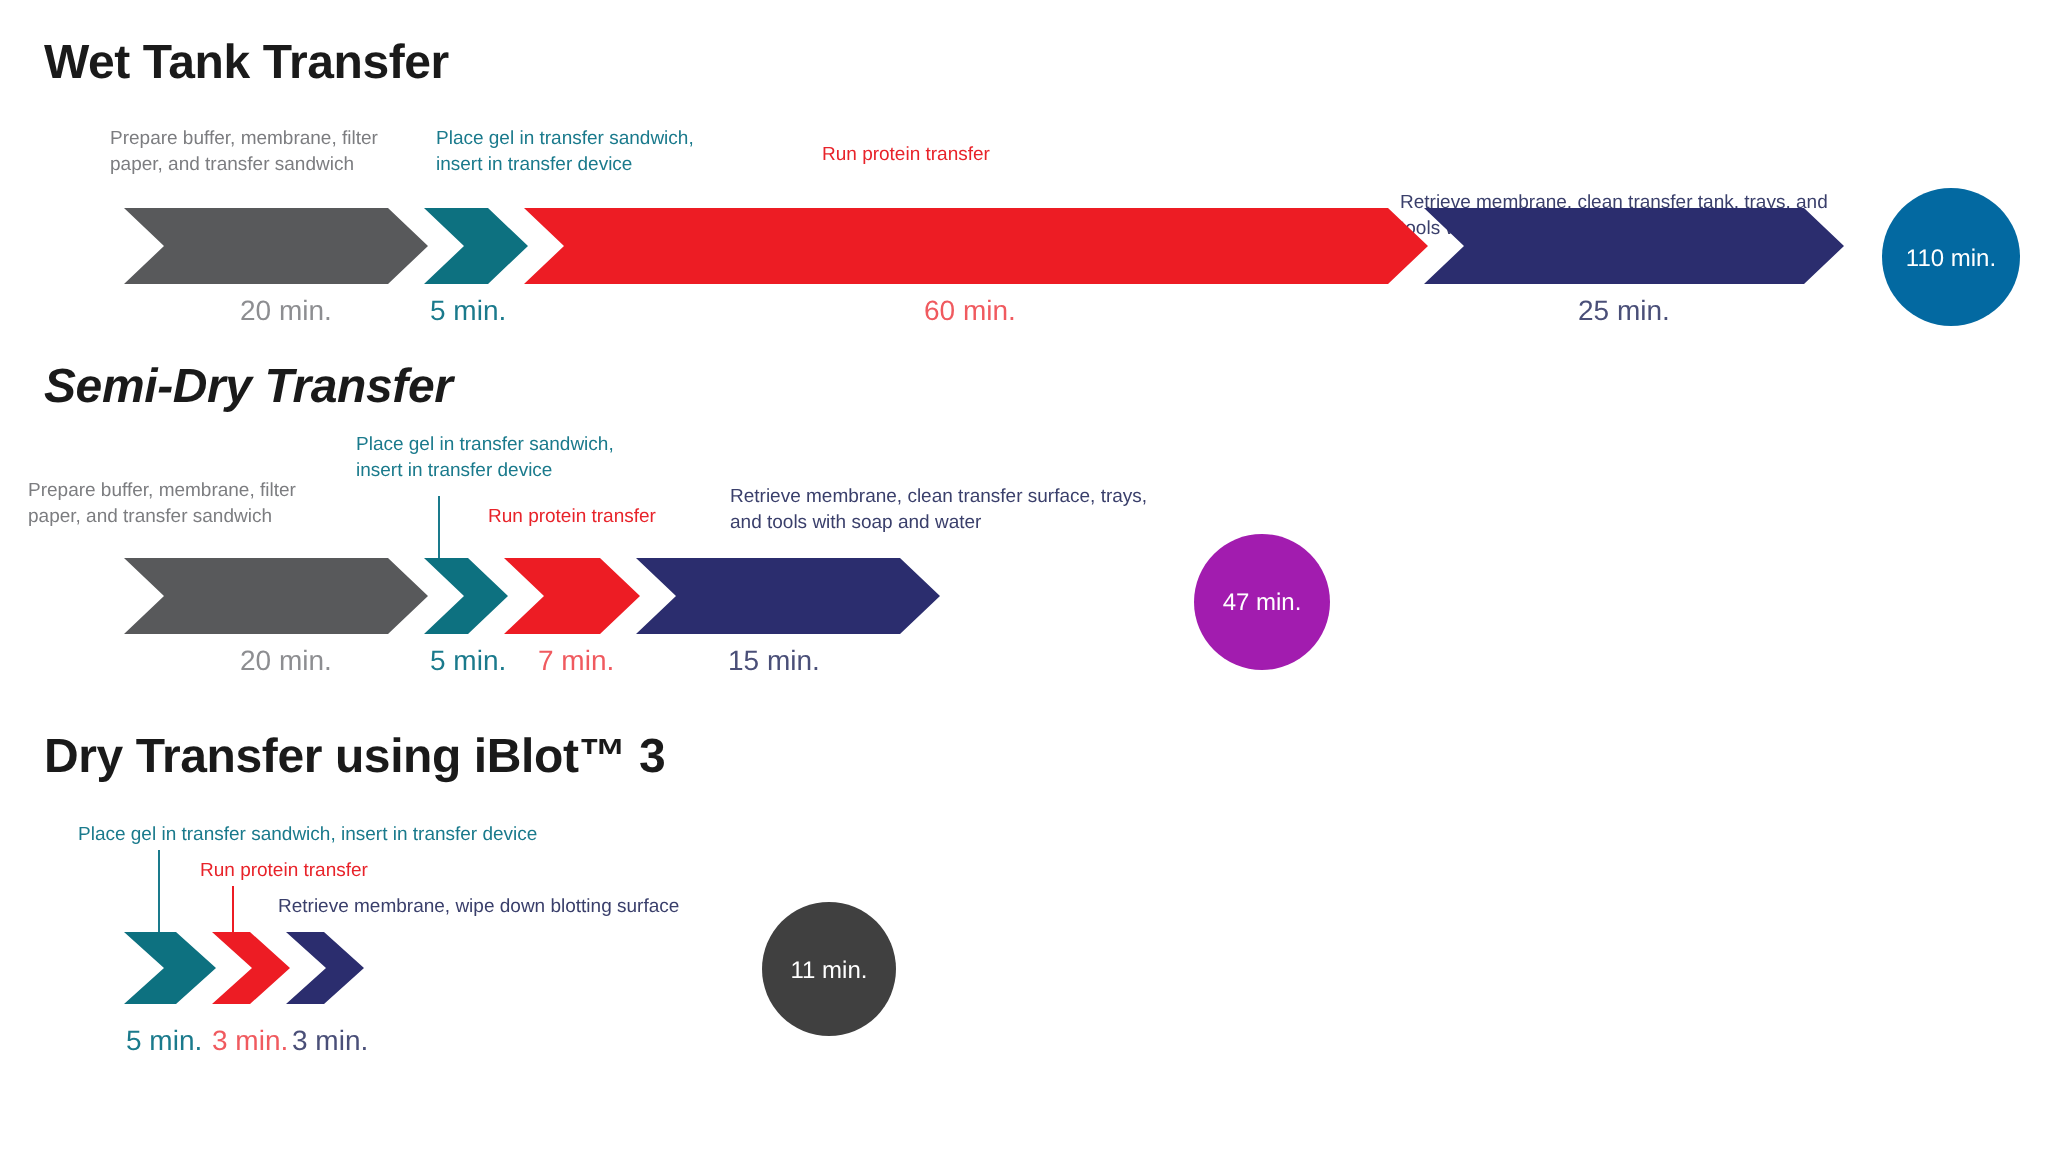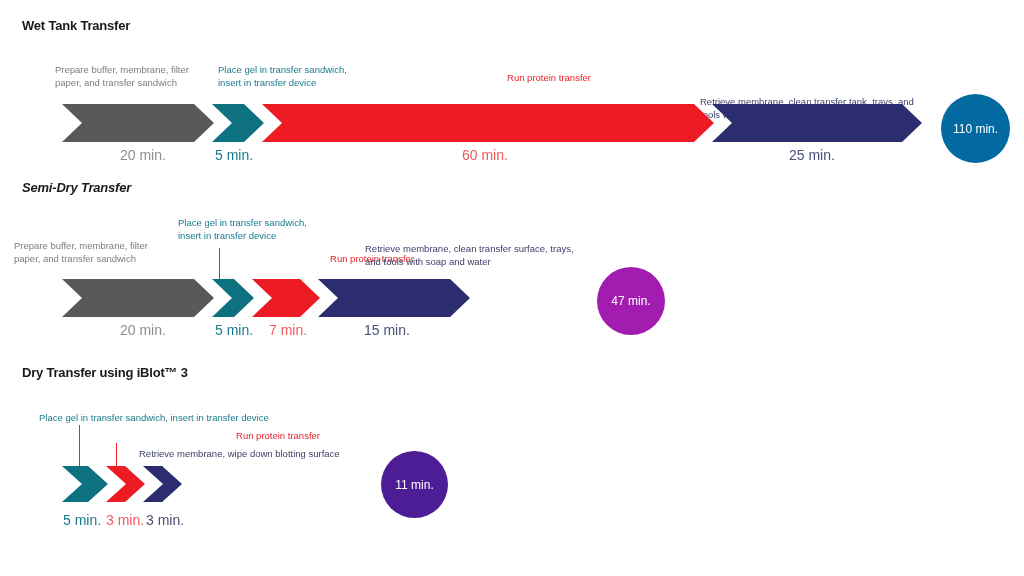--- a/index.html
+++ b/index.html
@@ -19,36 +19,36 @@
 
   .stage {
     position: absolute;
     left: 0; top: 0;
     width: 1024px;
     height: 576px;
   }
 
   .section-title {
     position: absolute;
-    font-size: 13px;
+    font-size: 24px;
     font-weight: bold;
     color: #1a1a1a;
     letter-spacing: -0.2px;
     white-space: nowrap;
   }
 
   .caption {
     position: absolute;
     font-size: 9.5px;
     line-height: 12.5px;
     white-space: pre-line;
   }
   .cap-gray  { color: #7c7d80; }
   .cap-teal  { color: #1a7a8c; }
-  .cap-red   { color: #e8232a; text-align: right; }
+  .cap-red   { color: #e8232a; }
   .cap-navy  { color: #3a3f6b; }
 
   .dur {
     position: absolute;
     font-size: 14px;
     white-space: nowrap;
   }
   .dur-gray { color: #8d8e91; }
   .dur-teal { color: #1a7a8c; }
   .dur-red  { color: #f05a5f; text-align: right; }
@@ -181,16 +181,16 @@
     </svg>
 
     <svg class="chev" style="left:143px; top:466px;" width="39" height="36" viewBox="0 0 39 36">
       <path d="M0,0 L19,0 L39,18 L19,36 L0,36 L20,18 Z" fill="#2b2d6e"></path>
     </svg>
 
     <div class="dur dur-teal" style="left:63px; top:512px;">5 min.</div>
     <div class="dur dur-red" style="left:106px; top:512px;">3 min.</div>
     <div class="dur dur-navy" style="left:146px; top:512px;">3 min.</div>
 
-    <div class="badge" style="left:381px; top:451px; width:67px; height:67px; background:#4c1d95;">11 min.</div>
+    <div class="badge" style="left:381px; top:451px; width:67px; height:67px; background:#404040;">11 min.</div>
   </div>
 
 </div>
 
 </body></html>

